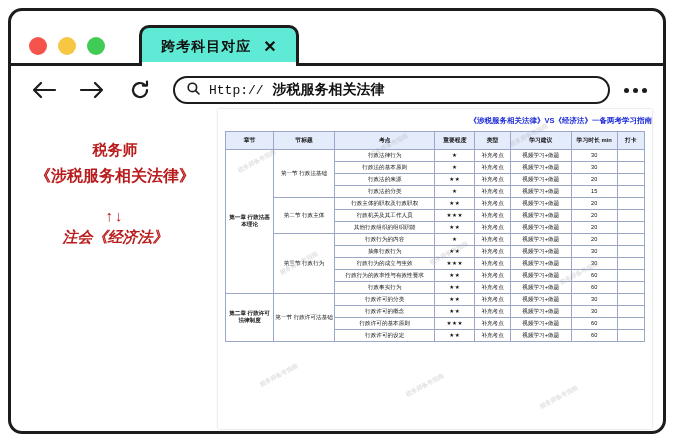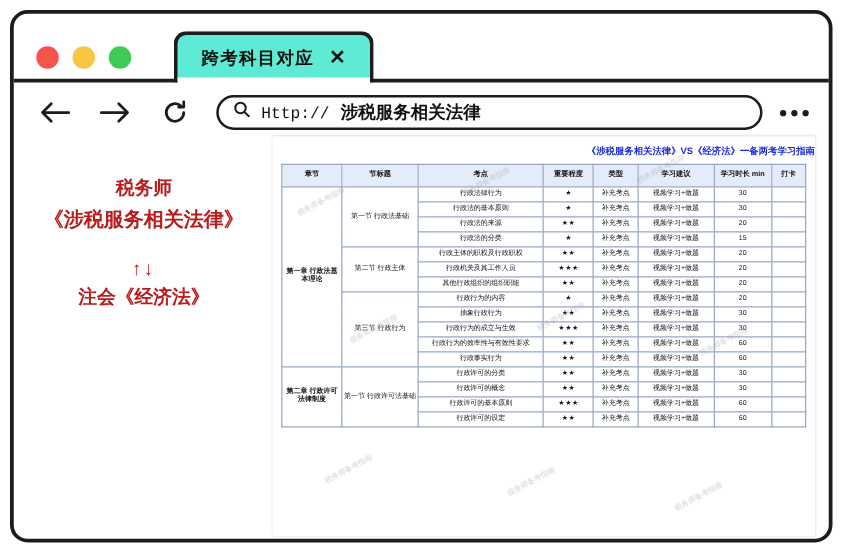--- a/index.html
+++ b/index.html
@@ -155,21 +155,21 @@
     left: 14px;
     top: 130px;
     width: 180px;
     text-align: center;
     color: #b91c1c;
     font-weight: bold;
   }
   .promo .l1 { font-size: 15px; margin-bottom: 6px; }
   .promo .l2 { font-size: 16px; margin-bottom: 20px; }
   .promo .arrows { font-size: 15px; letter-spacing: 2px; margin: 2px 0 4px; }
-  .promo .l3 { font-size: 15px; }
+  .promo .l3 { font-size: 15px; font-style: italic; }
   .cta {
     position: absolute;
     left: 28px;
     top: 306px;
     border: 2px solid #1c1c1c;
     border-radius: 16px;
     padding: 6px 14px;
     font-size: 13px;
     font-weight: bold;
     color: #111;

